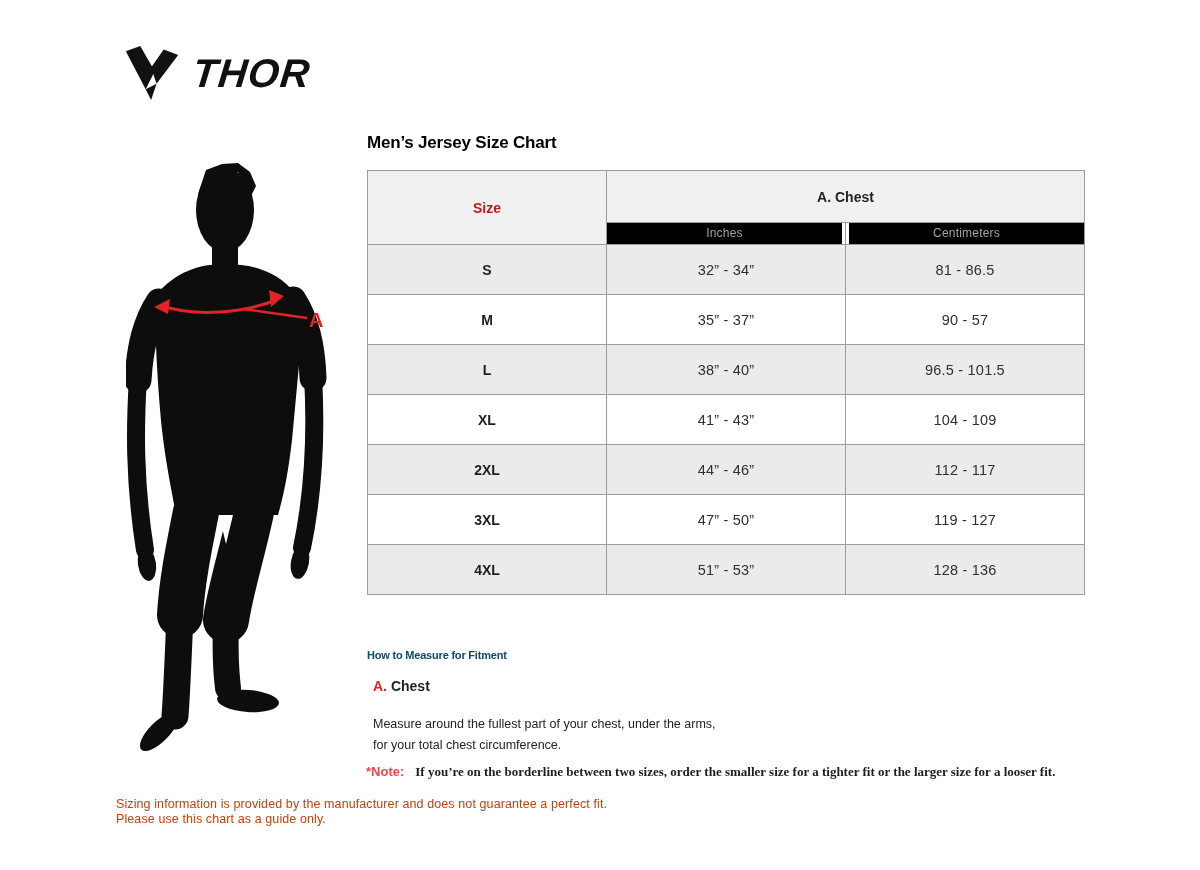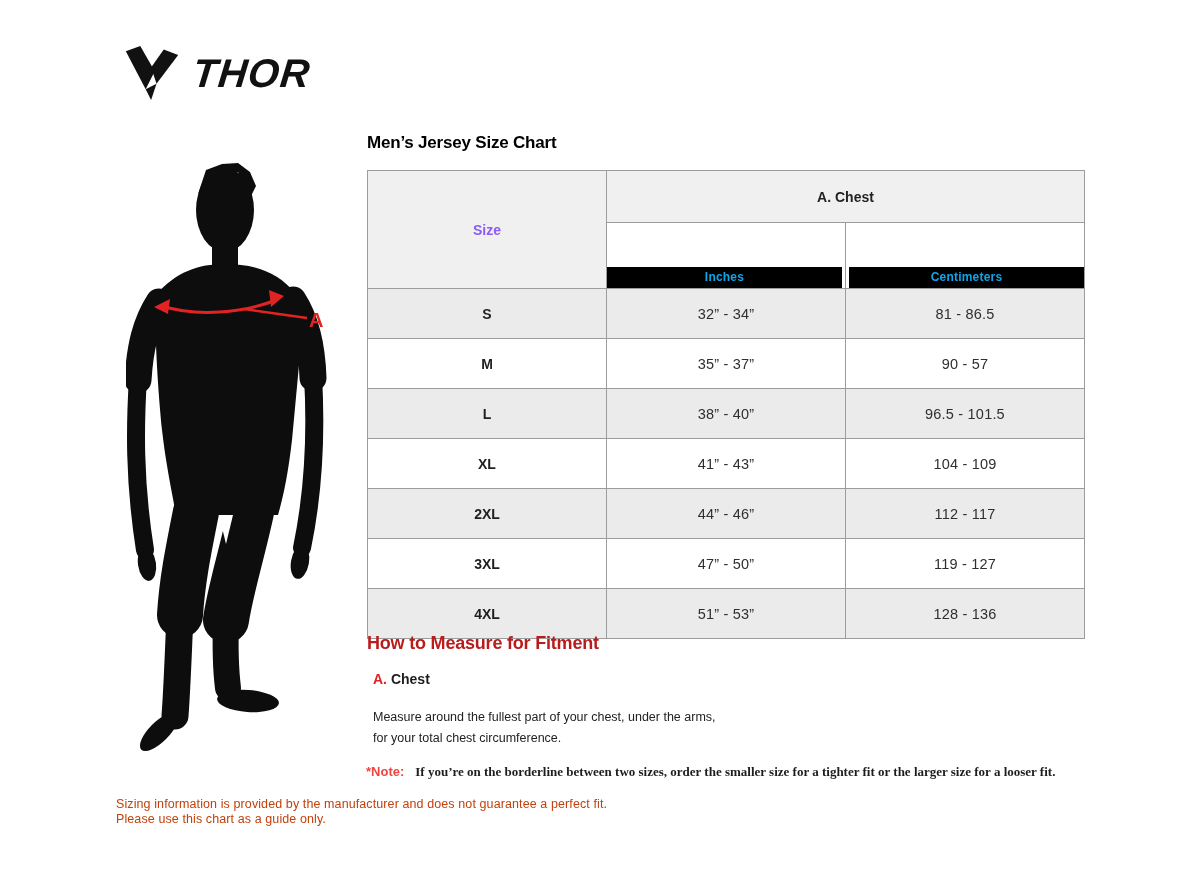--- a/index.html
+++ b/index.html
@@ -21,39 +21,39 @@
 
   
   .page-title {
     position:absolute; left:367px; top:133px;
     font-size:17px; font-weight:bold; letter-spacing:-0.2px; color:#000000;
   }
   .table-wrap { position:absolute; left:367px; top:170px; width:718px; }
   table.size-chart { width:100%; border-collapse:collapse; table-layout:fixed; }
   table.size-chart th, table.size-chart td { border:1px solid #9c9c9c; }
   th.size-h {
-    background:#f0f0f0; width:33.33%; font-size:14px; font-weight:bold; color:#8b5cf6;
+    background:#f0f0f0; width:33.33%; font-size:14px; font-weight:bold; color:#b91c1c;
   }
   th.group-h { background:#f0f0f0; height:52px; font-size:14px; font-weight:bold; color:#222; }
   tr.unit-row td { height:21px; padding:0; background:#fff; }
   .bar {
-    background:#000; color:#0ea5e9; height:21px; line-height:21px;
-    text-align:center; font-size:12px; font-weight:bold; letter-spacing:0.2px;margin-top:44px;
+    background:#000; color:#a3a3a3; height:21px; line-height:21px;
+    text-align:center; font-size:12px; font-weight:normal; letter-spacing:0.2px;
   }
   td.unit-left .bar { margin-right:3px; }
   td.unit-right .bar { margin-left:3px; }
   tr.data td { height:50px; text-align:center; vertical-align:middle; }
   tr.data td.c-size { font-size:14px; font-weight:bold; color:#1e1e1e; }
   tr.data td.c-val { font-size:14.5px; color:#2f2f2f; letter-spacing:0.2px; }
   tr.data.shade td { background:#ebebeb; }
   tr.data.plain td { background:#ffffff; }
 
   
   .measure { position:absolute; left:367px; top:633px; width:720px; }
-  .measure-heading { font-size:18px; font-weight:bold; letter-spacing:-0.2px; color:#b91c1c; }
+  .measure-heading { font-size:11px; font-weight:bold; letter-spacing:-0.2px; color:#0c4a6e;margin-top:16px; }
   .measure-item { margin-top:17px; margin-left:6px; }
   .measure-item .item-title { font-size:14px; font-weight:bold; color:#1e1e1e; }
   .measure-item .item-key { color:#e12423; }
   .measure-item .item-desc {
     margin-top:20px; font-size:12.5px; line-height:1.65; color:#222; width:360px;
   }
 
   
   .note { position:absolute; left:366px; top:764px; font-size:13px; font-weight:bold; color:#1d1d1d; }
   .note .note-prefix { color:#ef4444; }

